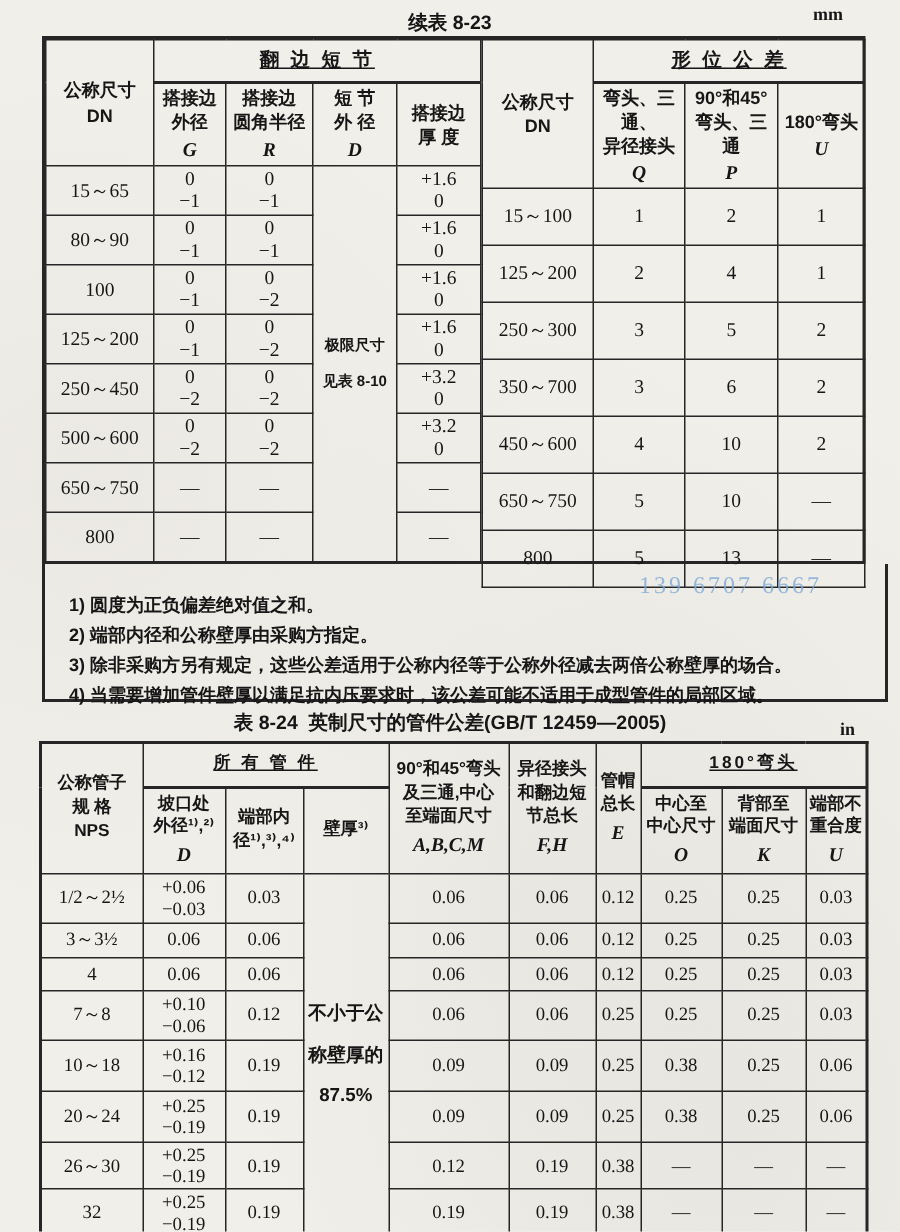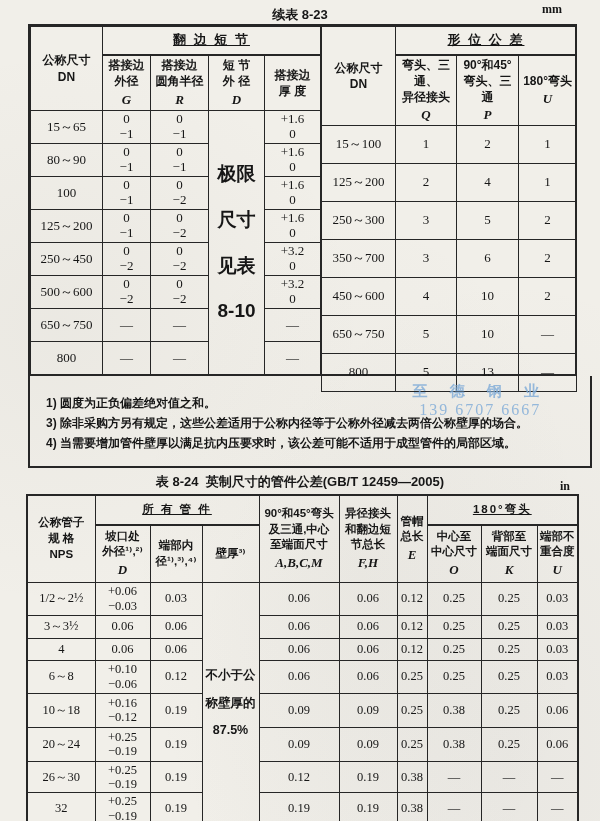--- a/index.html
+++ b/index.html
@@ -36,21 +36,21 @@
     font-size:13px; line-height:1.15;
   }
   .stack{ white-space:pre-line; }
   .hl{ display:block; white-space:pre-line; }
   .sym{
     display:block; font-family:"Liberation Serif","DejaVu Serif",serif;
     font-style:italic; font-size:13px; font-weight:bold; margin-top:1px;
   }
   .banner{ border-bottom-width:2px; letter-spacing:2px; font-size:13px;text-decoration:underline; }
   .rhead{ font-size:13px; }
-  .merged{ font-family:"Liberation Sans","DejaVu Sans",sans-serif; font-weight:bold; font-size:19px; }
+  .merged{ font-family:"Liberation Sans","DejaVu Sans",sans-serif; font-weight:bold; font-size:10px; }
   .limit{ line-height:2.4; }
   .wall{ line-height:2.2; }
 
   
   .t1wrap{
     margin-left:28px; width:549px; height:352px;
     border:2px solid #262626; display:flex; background:transparent;
   }
   #t1l{ width:290px; height:100%; }
   #t1r{ width:255px; height:100%; }
@@ -282,26 +282,26 @@
           <td class="">5</td>
           <td class="">13</td>
           <td class="">—</td>
         </tr>
       </tbody>
   </table>
 </div>
 
 <div class="notes">
   <div class="note-line">1) 圆度为正负偏差绝对值之和。</div>
+  <div class="note-line">2) 端部内径和公称壁厚由采购方指定。</div>
   <div class="note-line">3) 除非采购方另有规定，这些公差适用于公称内径等于公称外径减去两倍公称壁厚的场合。</div>
   <div class="note-line">4) 当需要增加管件壁厚以满足抗内压要求时，该公差可能不适用于成型管件的局部区域。</div>
 </div>
 
 <div class="watermark">
-  <div class="w1">至 德 钢 业</div>
   <div class="w2">139 6707 6667</div>
 </div>
 
 <div class="caption-row second">
   <span>表 8-24</span>&nbsp;&nbsp;<span>英制尺寸的管件公差(GB/T 12459—2005)</span>
   <span class="unit in">in</span>
 </div>
 
 <table id="t2">
   <colgroup>
@@ -405,21 +405,21 @@
         <td class="">0.06</td>
         <td class="">0.06</td>
         <td class="">0.06</td>
         <td class="">0.06</td>
         <td class="">0.12</td>
         <td class="">0.25</td>
         <td class="">0.25</td>
         <td class="">0.03</td>
       </tr>
       <tr>
-        <td class=" rhead">6～8</td>
+        <td class=" rhead">7～8</td>
         <td class="stack">+0.10
 −0.06</td>
         <td class="">0.12</td>
         <td class="">0.06</td>
         <td class="">0.06</td>
         <td class="">0.25</td>
         <td class="">0.25</td>
         <td class="">0.25</td>
         <td class="">0.03</td>
       </tr>

